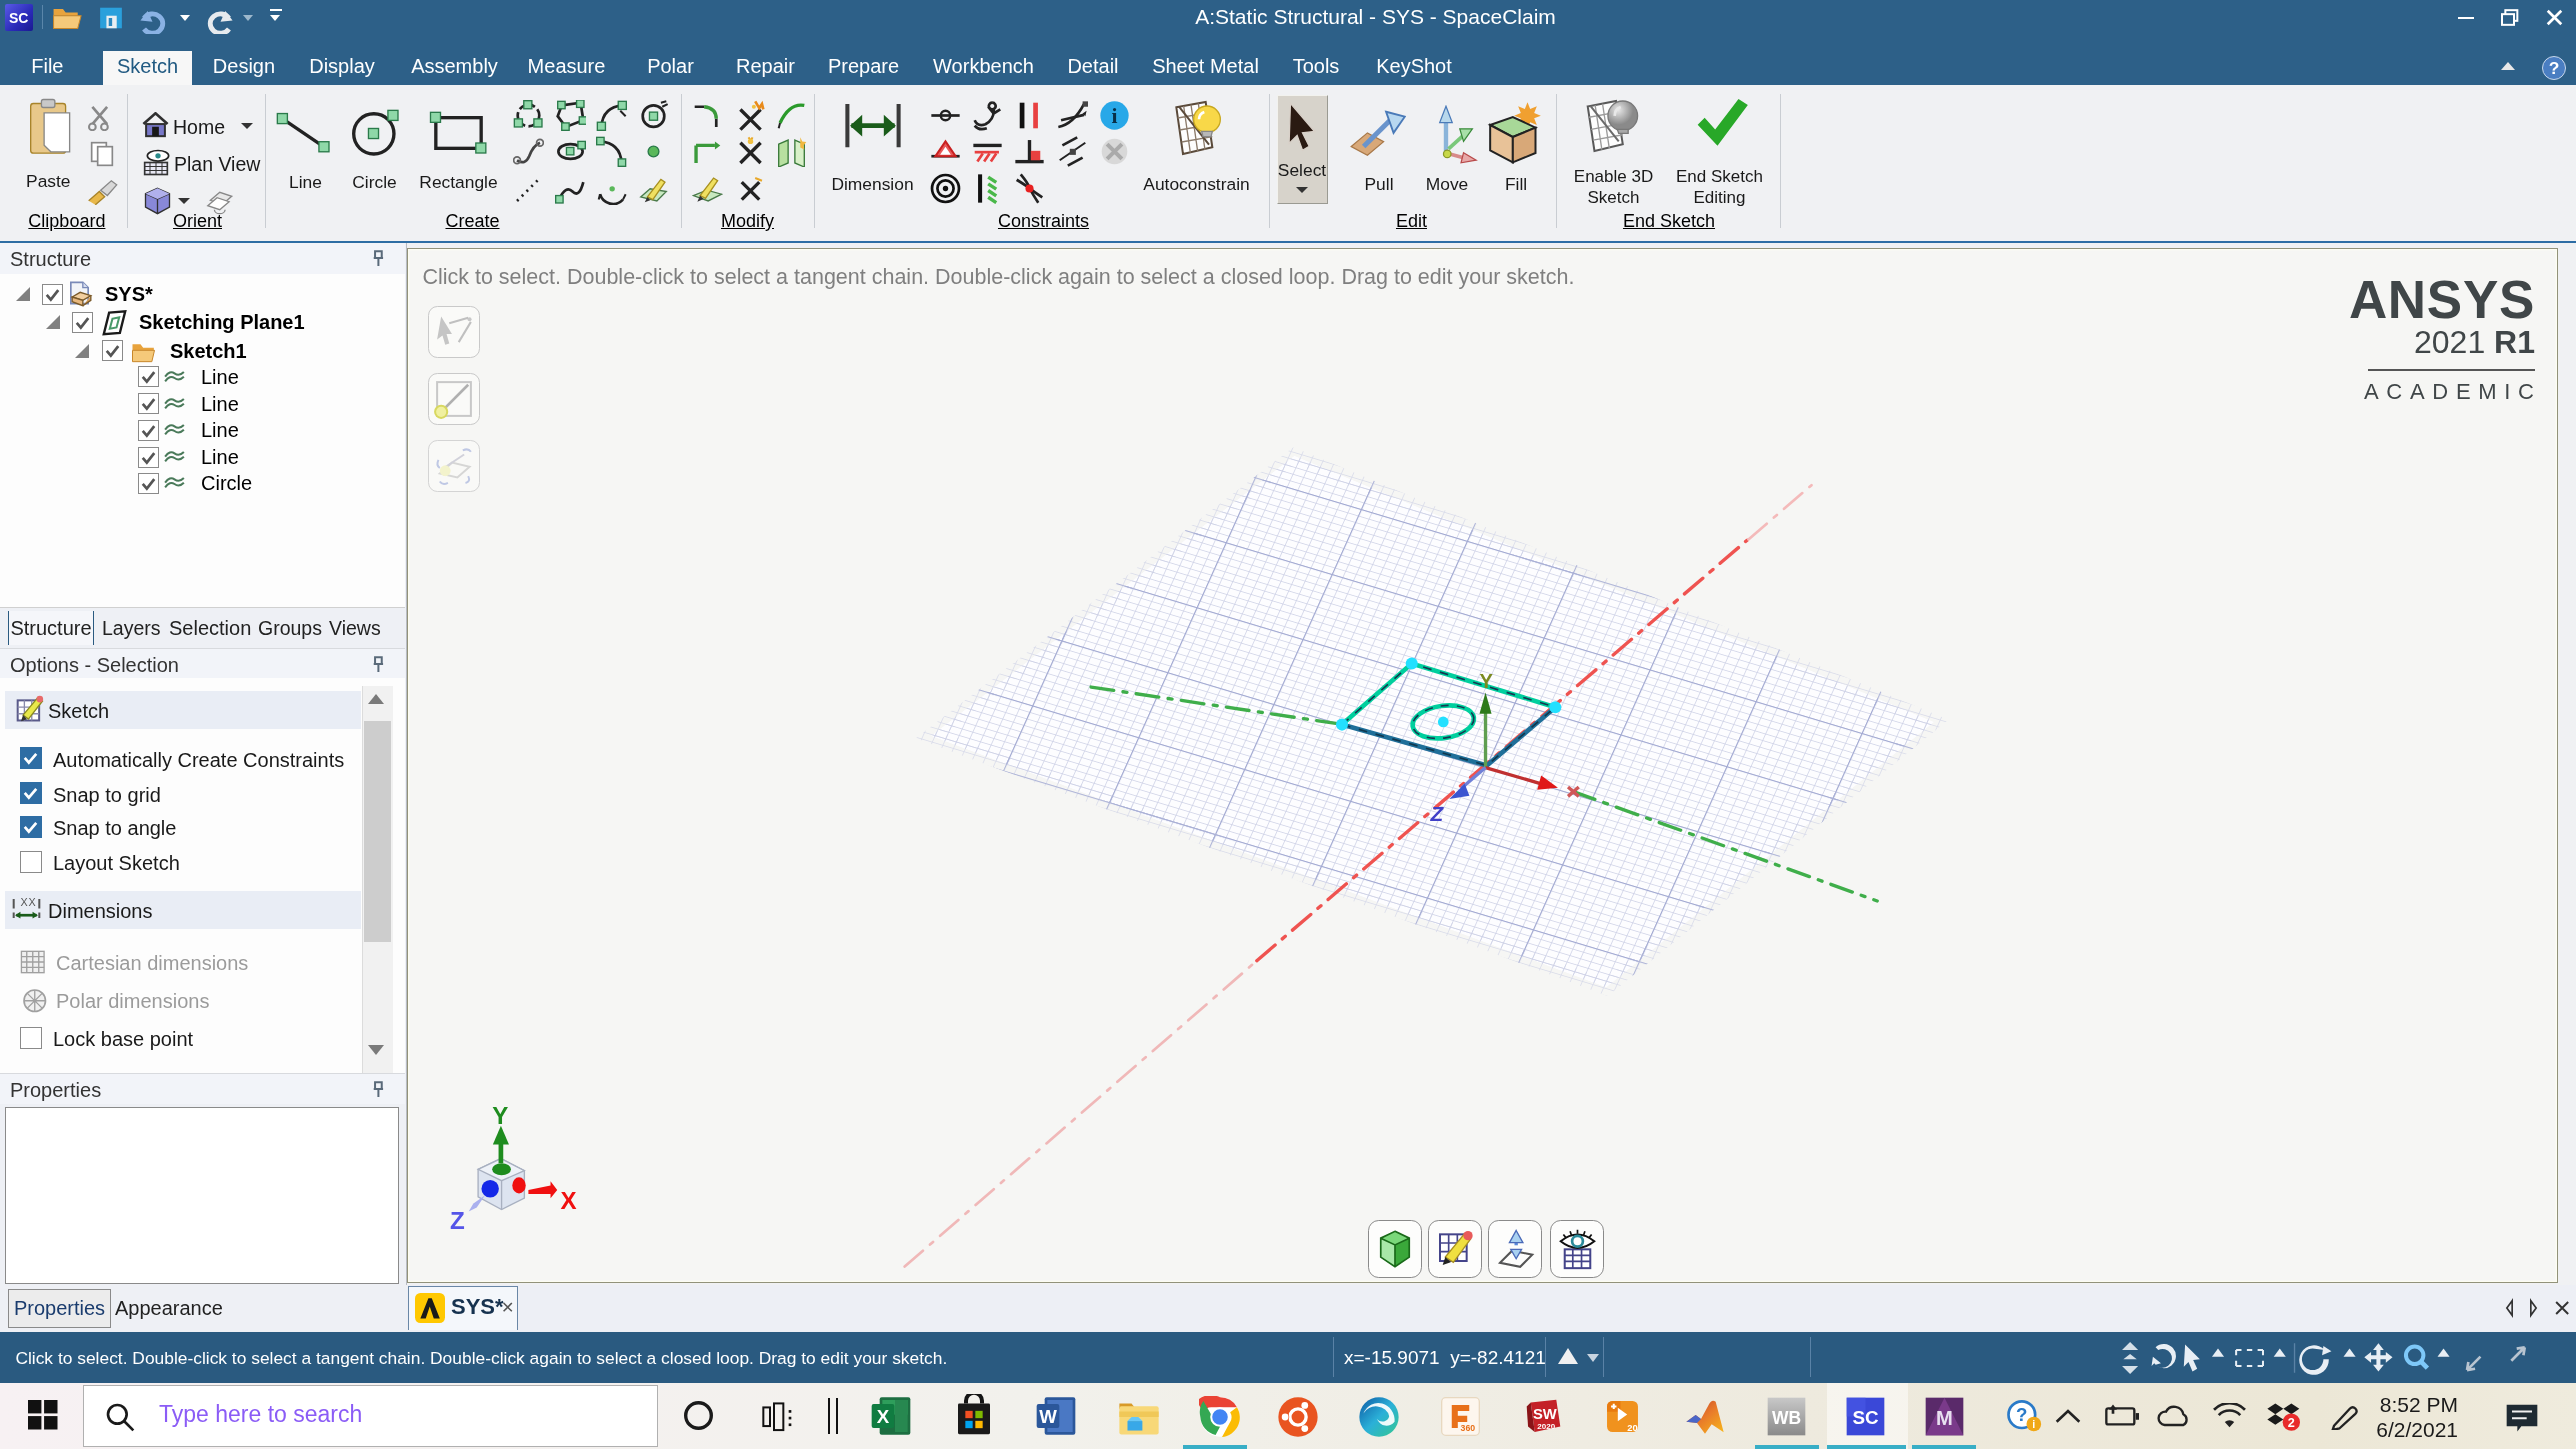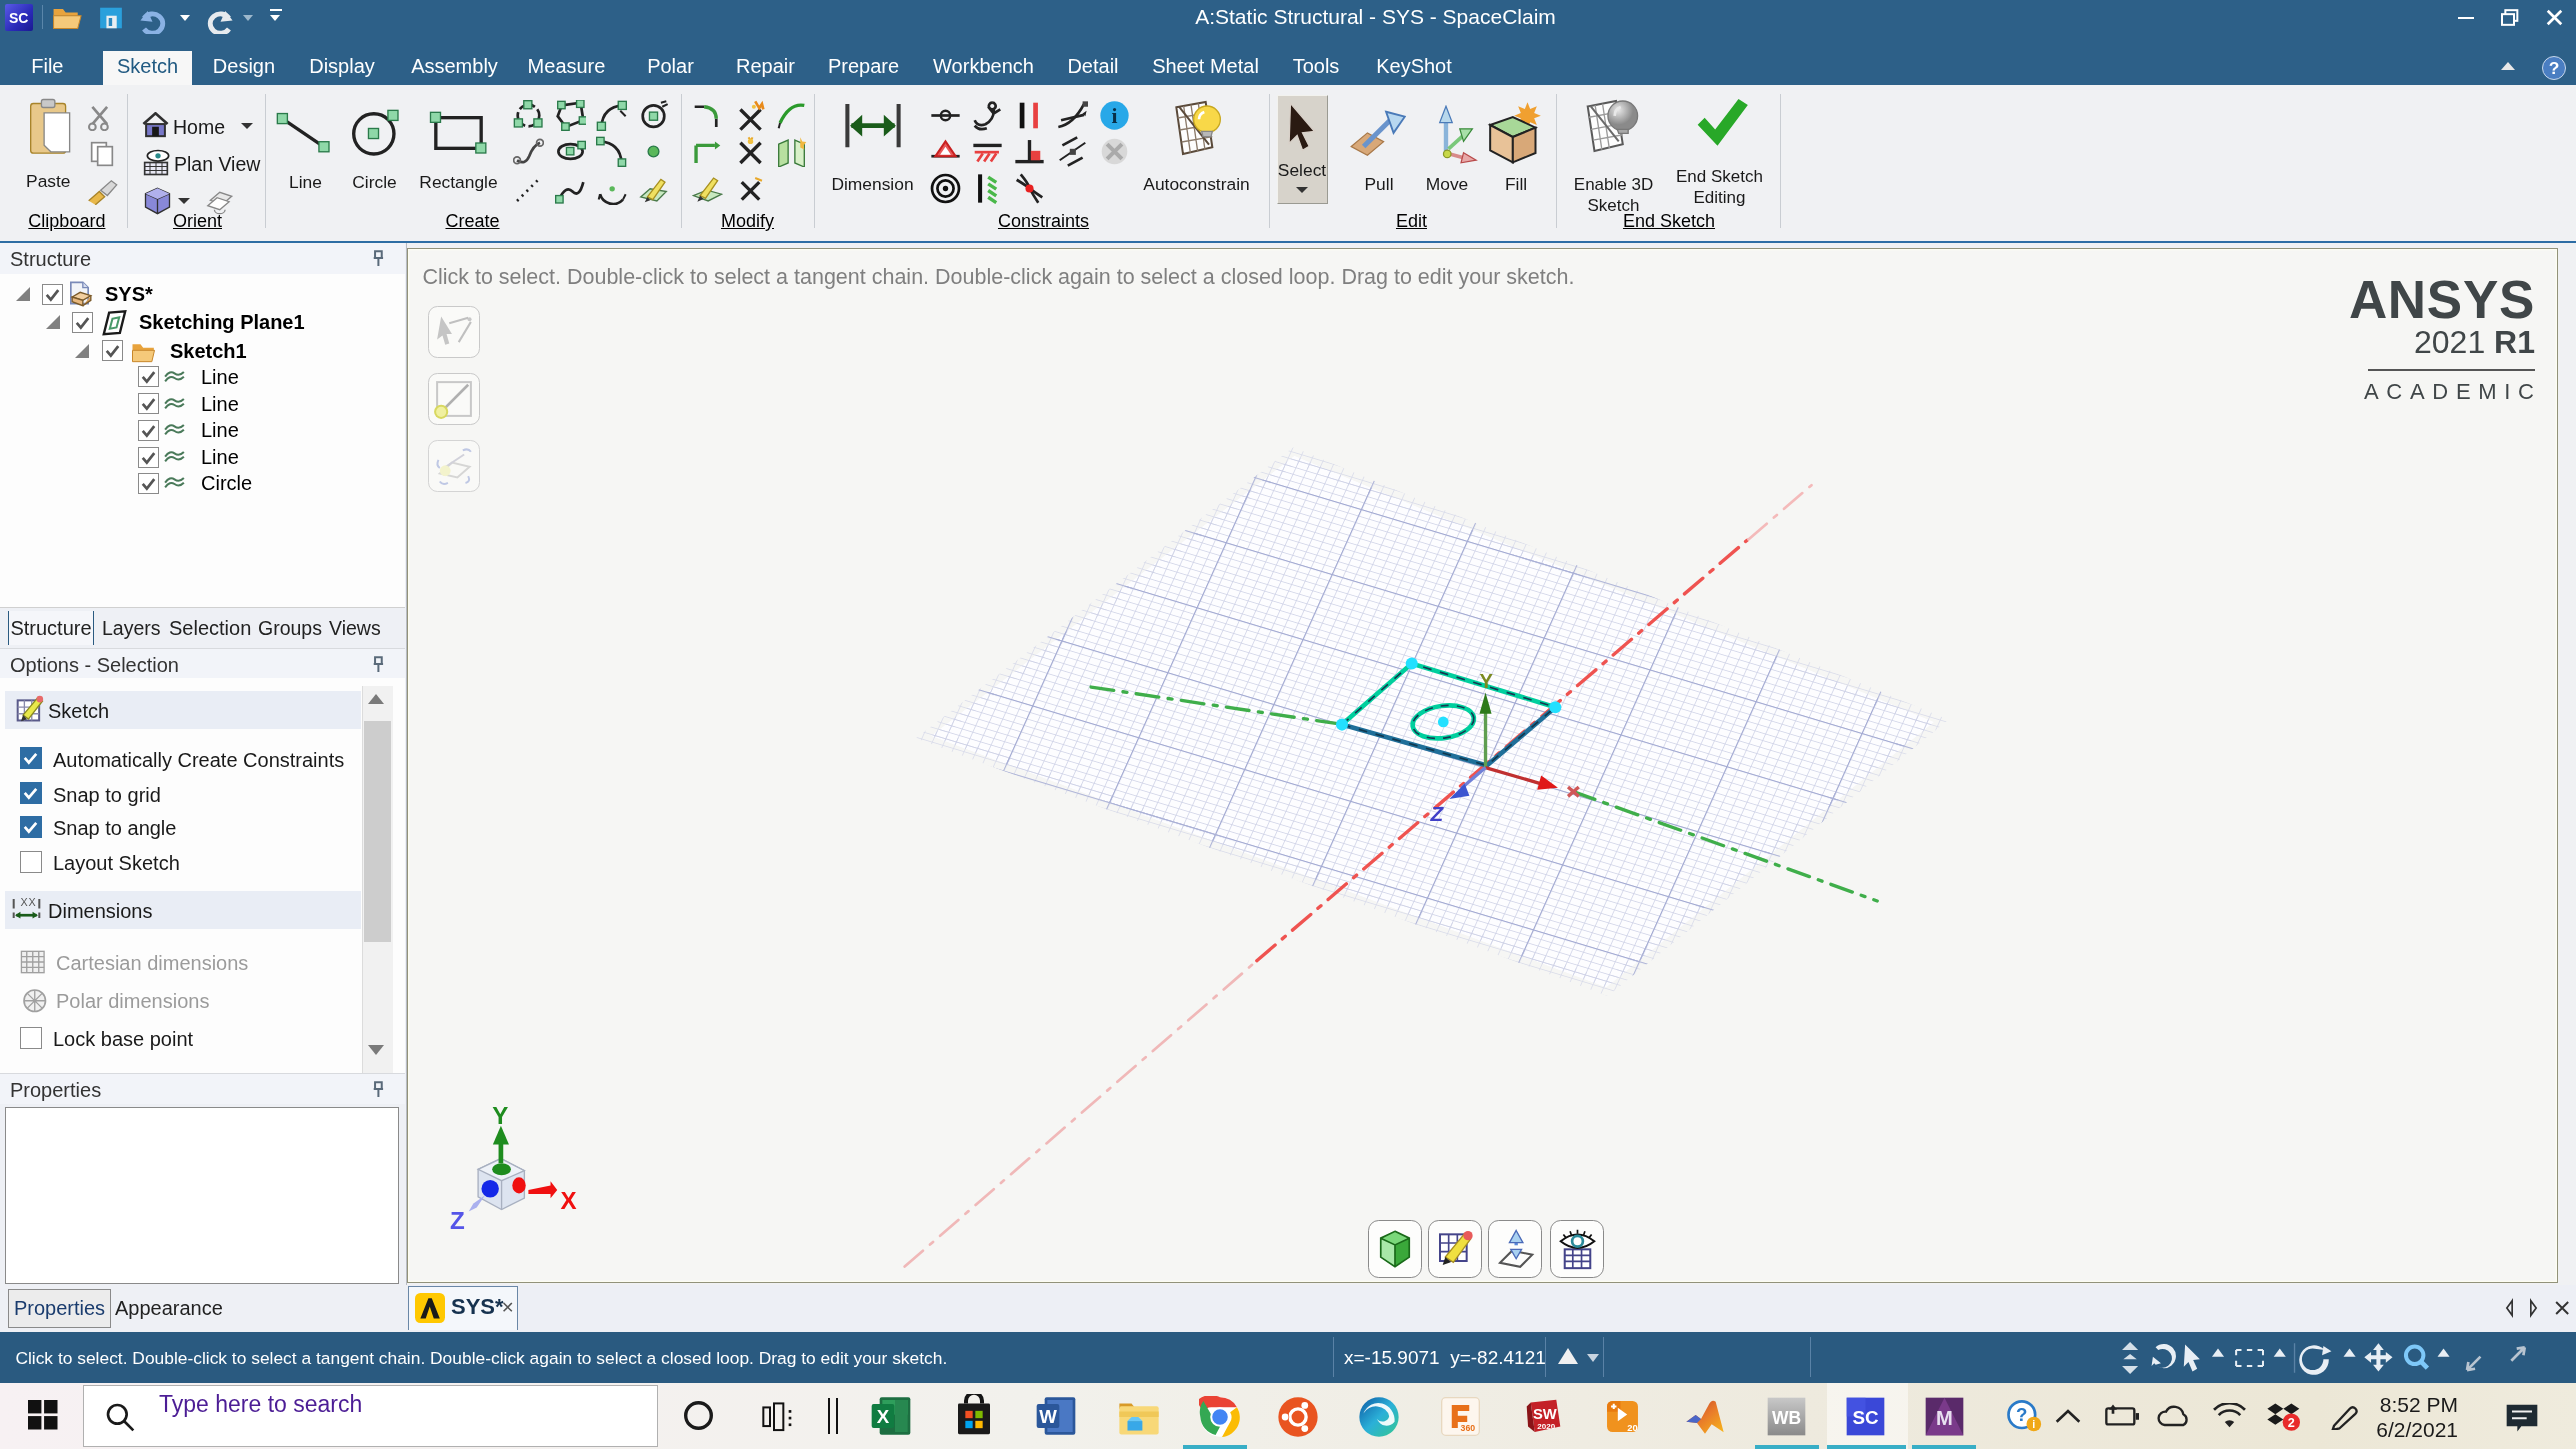--- a/index.html
+++ b/index.html
@@ -390,21 +390,21 @@
       <circle cx="56" cy="28" r="22" fill="none" stroke="#787878" stroke-width="2"></circle>
       <path d="M48 48 h16 v6 h-14 Z" fill="#a8a8a8" stroke="#787878" stroke-width="2"></path>
       <path d="M44 28 a14 14 0 0 1 9 -13" fill="none" stroke="#e8e8e8" stroke-width="4"></path>
       <defs>
         <radialGradient id="bulbg" cx="0.35" cy="0.3">
           <stop offset="0" stop-color="#e8e8e8"></stop>
           <stop offset="1" stop-color="#8a8a8a"></stop>
         </radialGradient>
       </defs>
     </svg>
-  <div class="biglabel" style="left:1553px;top:81px;width:121px;font-size:17px;line-height:21px;margin-top:8px;">Enable 3D<br>Sketch</div>
+  <div class="biglabel" style="left:1553px;top:81px;width:121px;font-size:17px;line-height:21px;">Enable 3D<br>Sketch</div>
   <svg class="abs" style="left:1693px;top:10.7px" width="56" height="54" viewBox="0 0 96 86">
       <path d="M8 46 L20 34 L38 54 L78 2 L94 12 L42 82 Z" fill="#28a828"></path>
     </svg>
   <div class="biglabel" style="left:1659px;top:81px;width:121px;font-size:17px;line-height:21px;">End Sketch<br>Editing</div>
 </div>
 <div id="leftpanel">
   <div class="phead" style="top:0;">
       <span>Structure</span>
     <svg class="pin" viewBox="0 0 22 26">
         <path d="M6 2 h10 v10 h-10 Z M4 12 h14 M11 12 v12" fill="none" stroke="#5a6a7a" stroke-width="3"></path>
@@ -760,21 +760,21 @@
       <rect x="0" y="0" width="20" height="20" fill="#111"></rect>
       <rect x="24" y="0" width="20" height="20" fill="#111"></rect>
       <rect x="0" y="24" width="20" height="20" fill="#111"></rect>
       <rect x="24" y="24" width="20" height="20" fill="#111"></rect>
     </svg>
   <div class="abs" style="left:83px;top:2px;width:575px;height:62px;background:#fff;border:1.3px solid #b0b0b0;">
     <svg class="abs" style="left:20px;top:14.8px;" width="32" height="32" viewBox="0 0 48 48">
         <circle cx="20" cy="20" r="14" fill="none" stroke="#1a1a1a" stroke-width="4"></circle>
         <path d="M30 30 L44 44" stroke="#1a1a1a" stroke-width="4"></path>
       </svg>
-    <div class="abs" style="left:75px;top:5px;font-size:23px;color:#4c1d95;">Type here to search</div>
+    <div class="abs" style="left:75px;top:15px;font-size:23px;color:#8b5cf6;">Type here to search</div>
   </div>
   <svg class="abs" style="left:683px;top:17.4px;" width="31" height="31" viewBox="0 0 46 46">
       <circle cx="23" cy="23" r="19" fill="none" stroke="#1a1a1a" stroke-width="5"></circle>
     </svg>
   <svg class="abs" style="left:762px;top:19px;" width="32" height="29.5" viewBox="0 0 48 44">
       <rect x="2" y="8" width="10" height="28" fill="none" stroke="#111" stroke-width="3"></rect>
       <rect x="18" y="2" width="14" height="40" fill="none" stroke="#111" stroke-width="3"></rect>
       <rect x="40" y="12" width="4" height="4" fill="#111"></rect>
       <rect x="40" y="22" width="4" height="4" fill="#111"></rect>
       <rect x="40" y="32" width="4" height="4" fill="#111"></rect>

